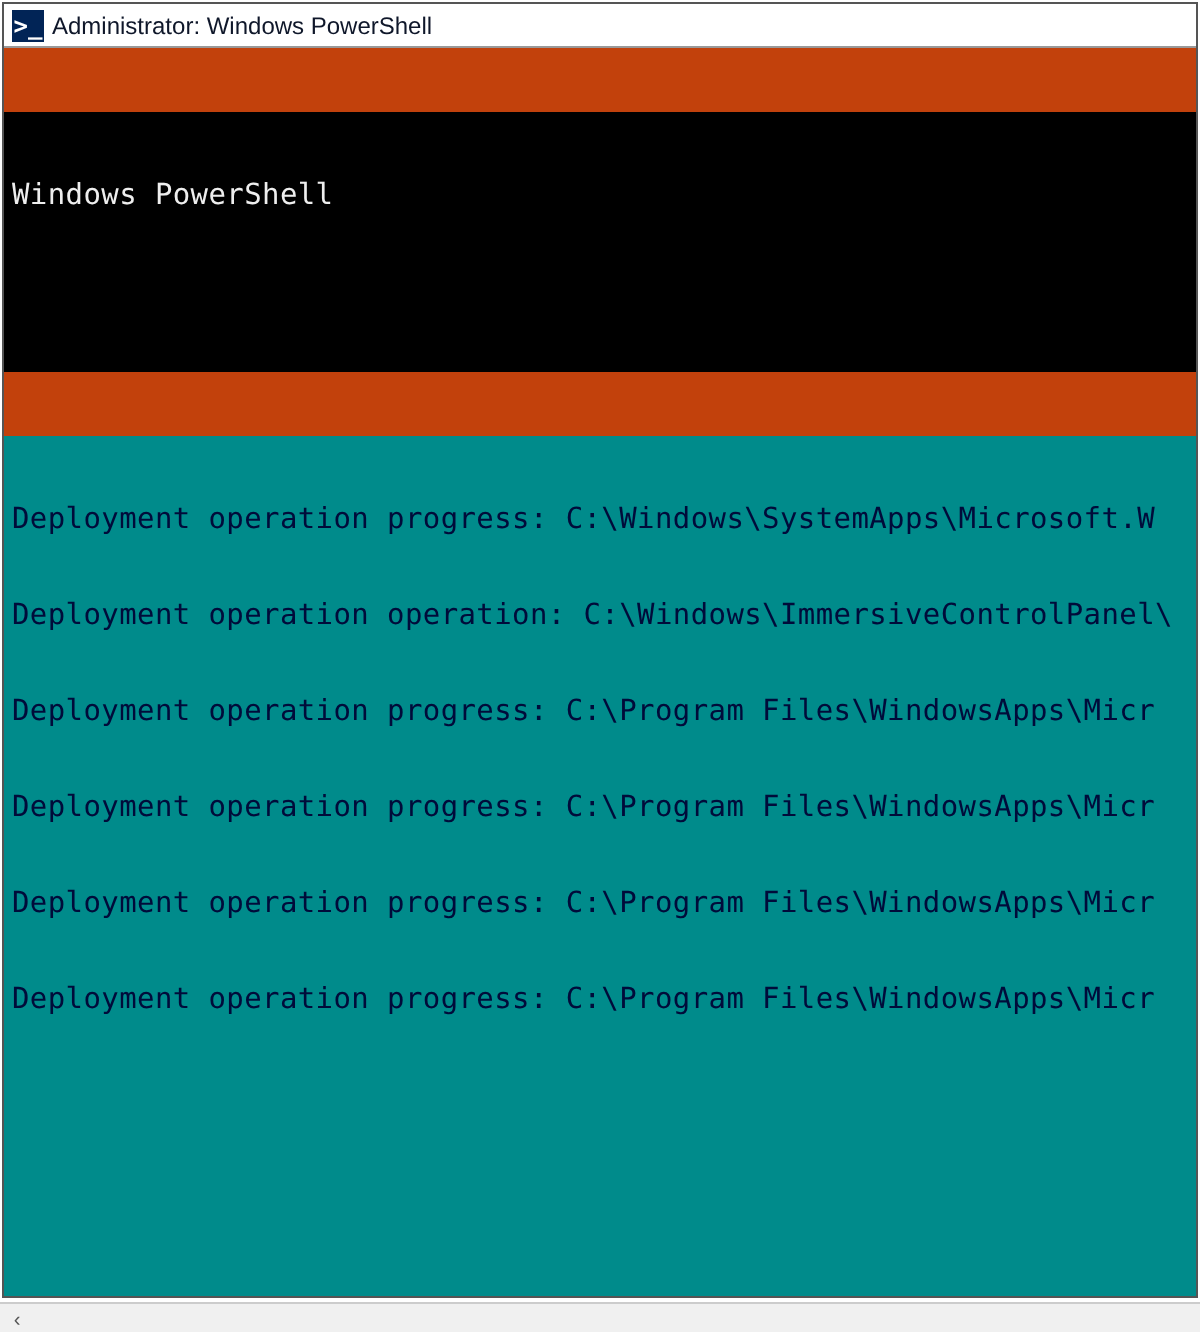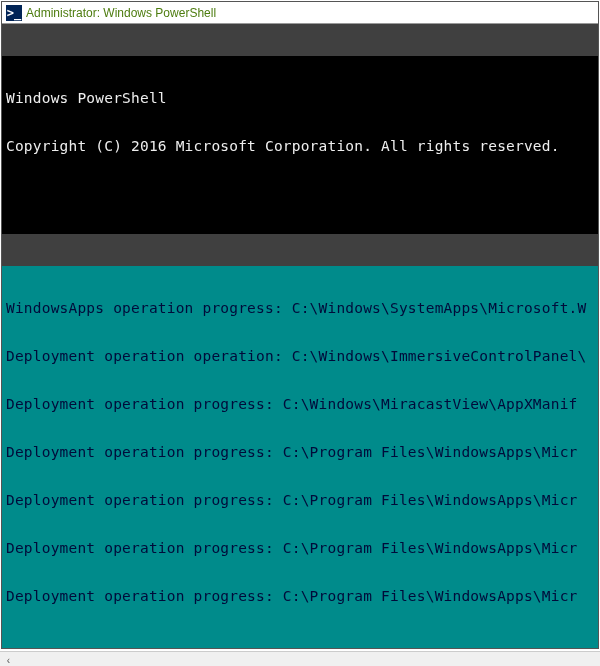--- a/index.html
+++ b/index.html
@@ -36,25 +36,25 @@
     display: flex;
     align-items: center;
     justify-content: center;
     color: #fff;
     font-size: 12px;
     font-weight: bold;
     font-family: Consolas, monospace;
   }
   .titlebar-text {
     font-size: 12px;
-    color: #4d7c0f;
+    color: #0f172a;
   }
   .console {
     flex: 1;
-    background: #404040;
+    background: #c2410c;
     overflow: hidden;
     position: relative;
   }
   .console-inner {
     font-family: Consolas, 'Lucida Console', monospace;
     font-size: 14.5px;
     line-height: 16px;
     white-space: pre;
     letter-spacing: 0.2px;
   }
@@ -104,27 +104,25 @@
     <div class="titlebar-icon">
       <span>&gt;_</span>
     </div>
     <div class="titlebar-text">Administrator: Windows PowerShell</div>
   </div>
 
   <div class="console">
     <div class="console-inner">
       <div class="hdr">
         <span class="line">Windows PowerShell</span>
-        <span class="line">Copyright (C) 2016 Microsoft Corporation. All rights reserved.</span>
         <span class="line">&nbsp;</span>
       </div>
       <div class="progress-block">
-        <span class="line">WindowsApps operation progress: C:\Windows\SystemApps\Microsoft.W</span>
+        <span class="line">Deployment operation progress: C:\Windows\SystemApps\Microsoft.W</span>
         <span class="line">Deployment operation operation: C:\Windows\ImmersiveControlPanel\</span>
-        <span class="line">Deployment operation progress: C:\Windows\MiracastView\AppXManif</span>
         <span class="line">Deployment operation progress: C:\Program Files\WindowsApps\Micr</span>
         <span class="line">Deployment operation progress: C:\Program Files\WindowsApps\Micr</span>
         <span class="line">Deployment operation progress: C:\Program Files\WindowsApps\Micr</span>
         <span class="line">Deployment operation progress: C:\Program Files\WindowsApps\Micr</span>
         
         
         
         
         
         

